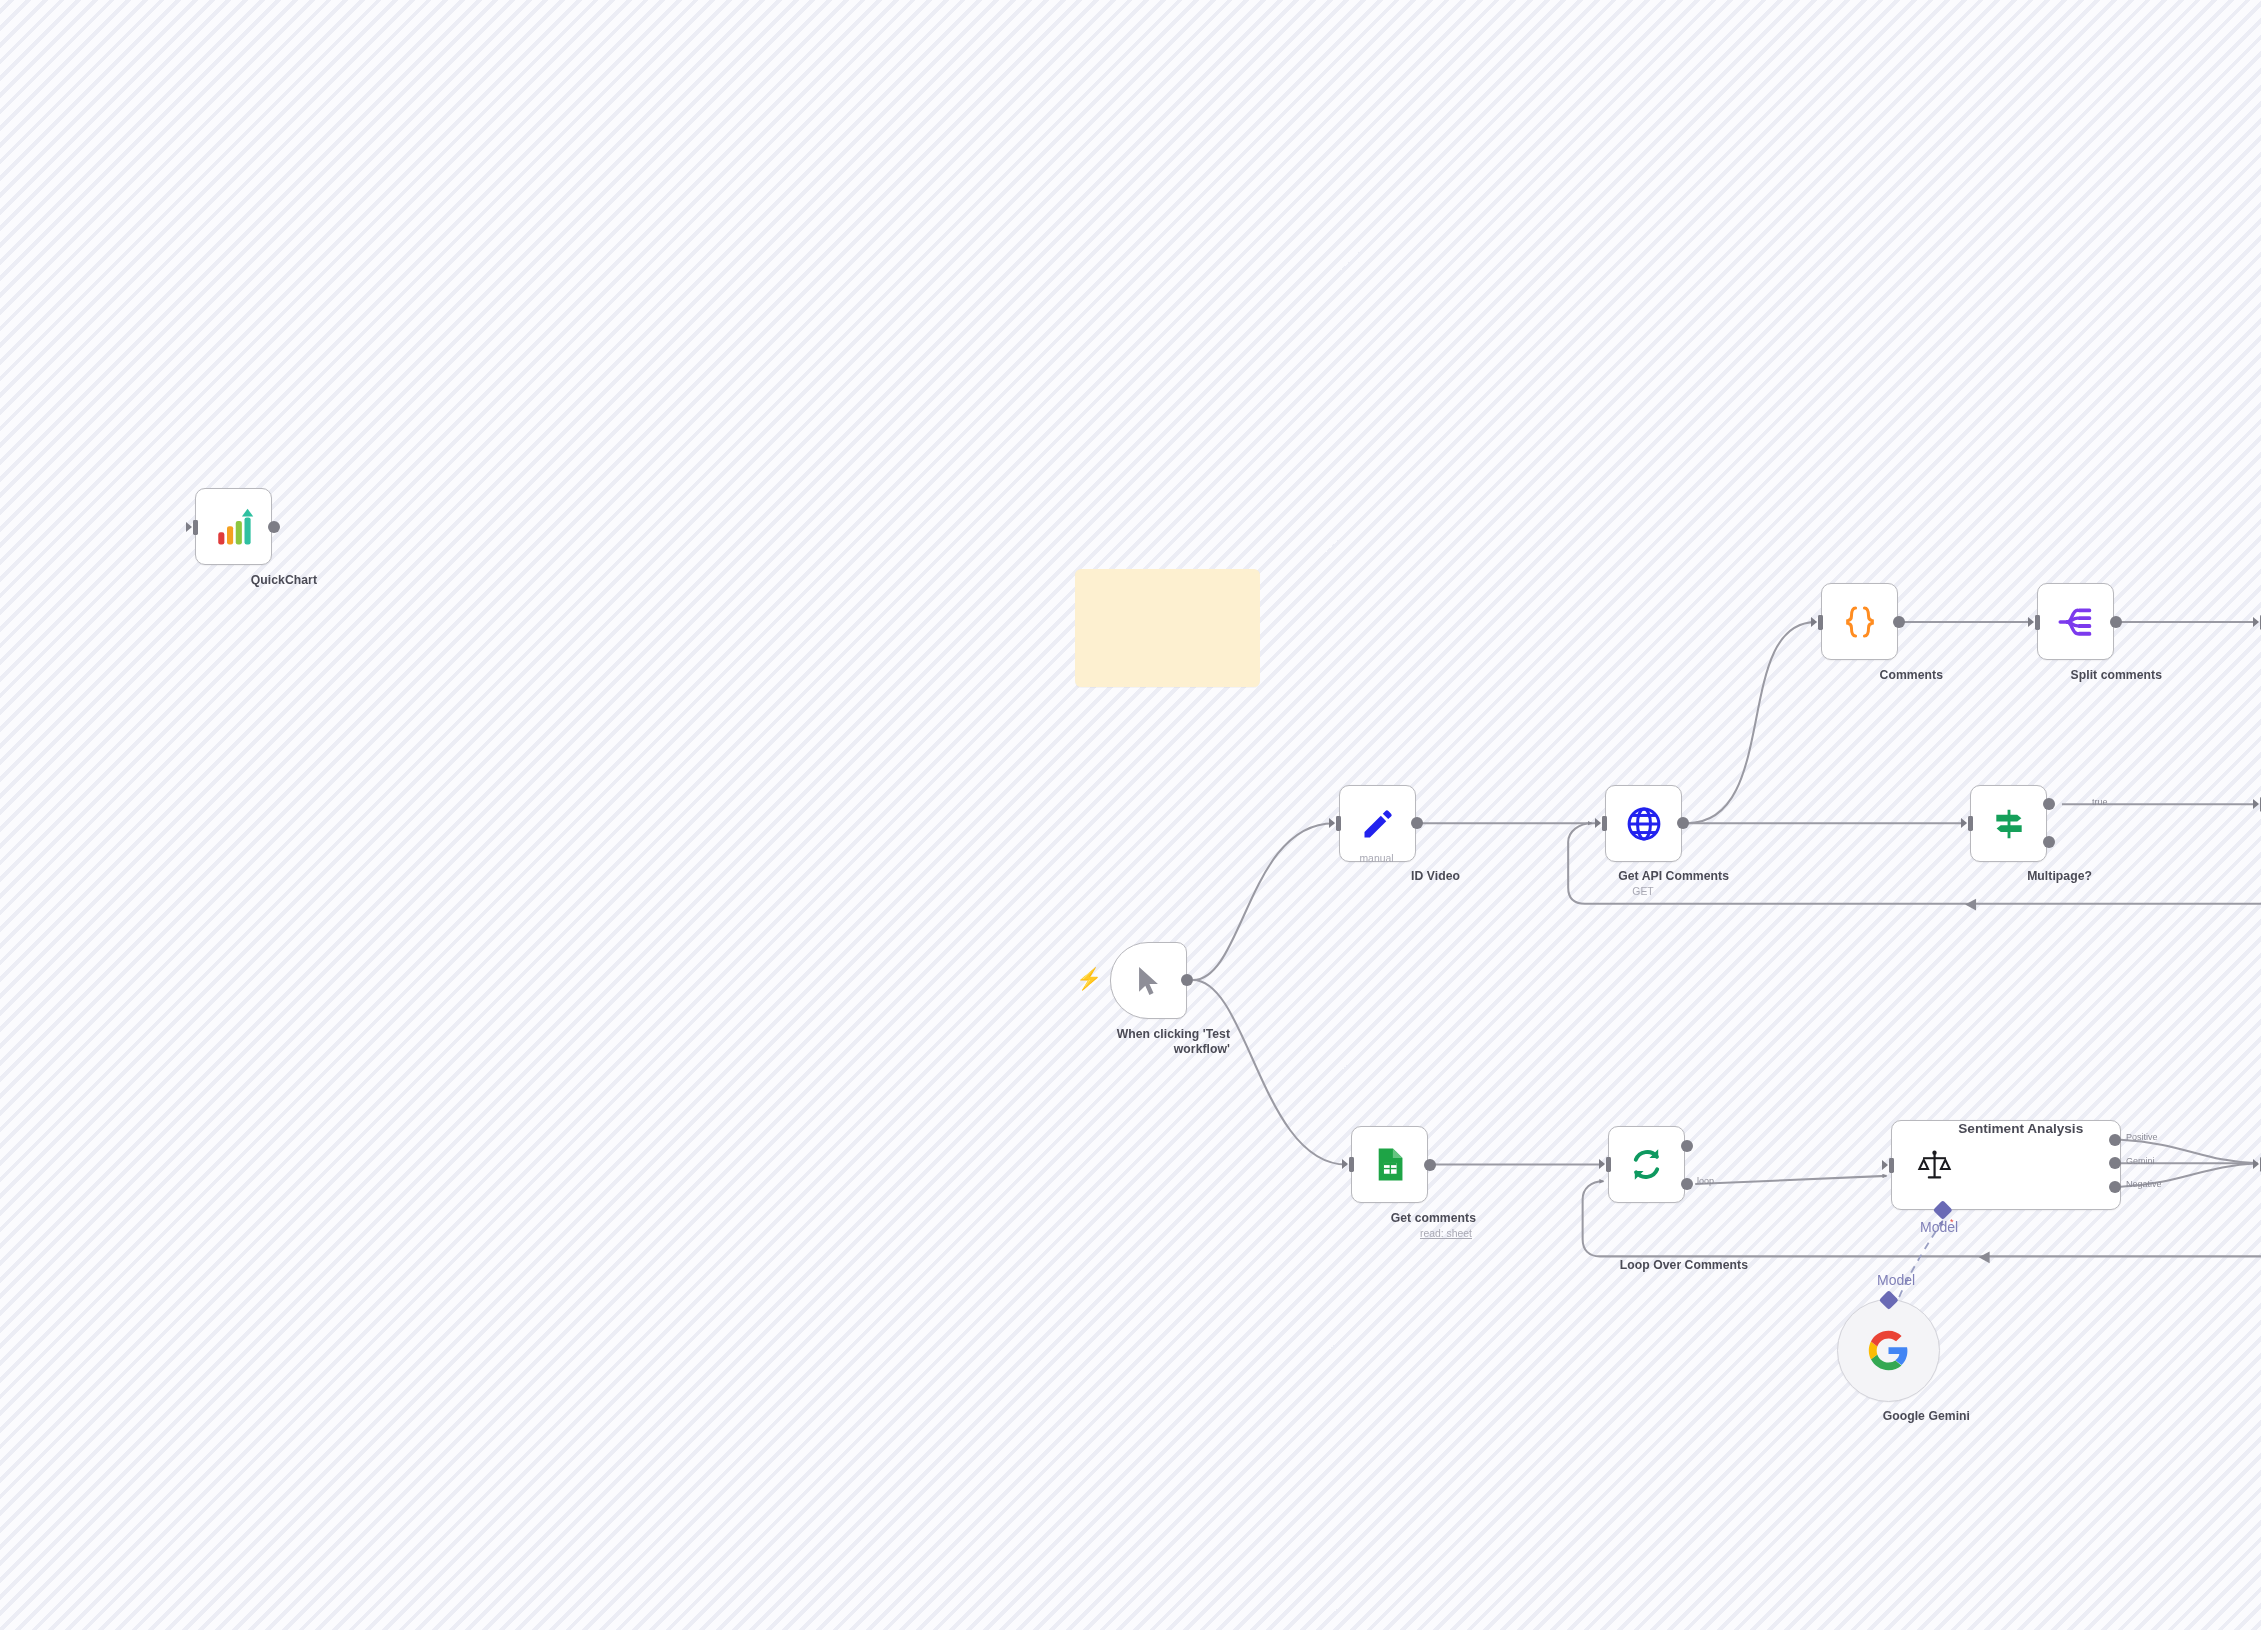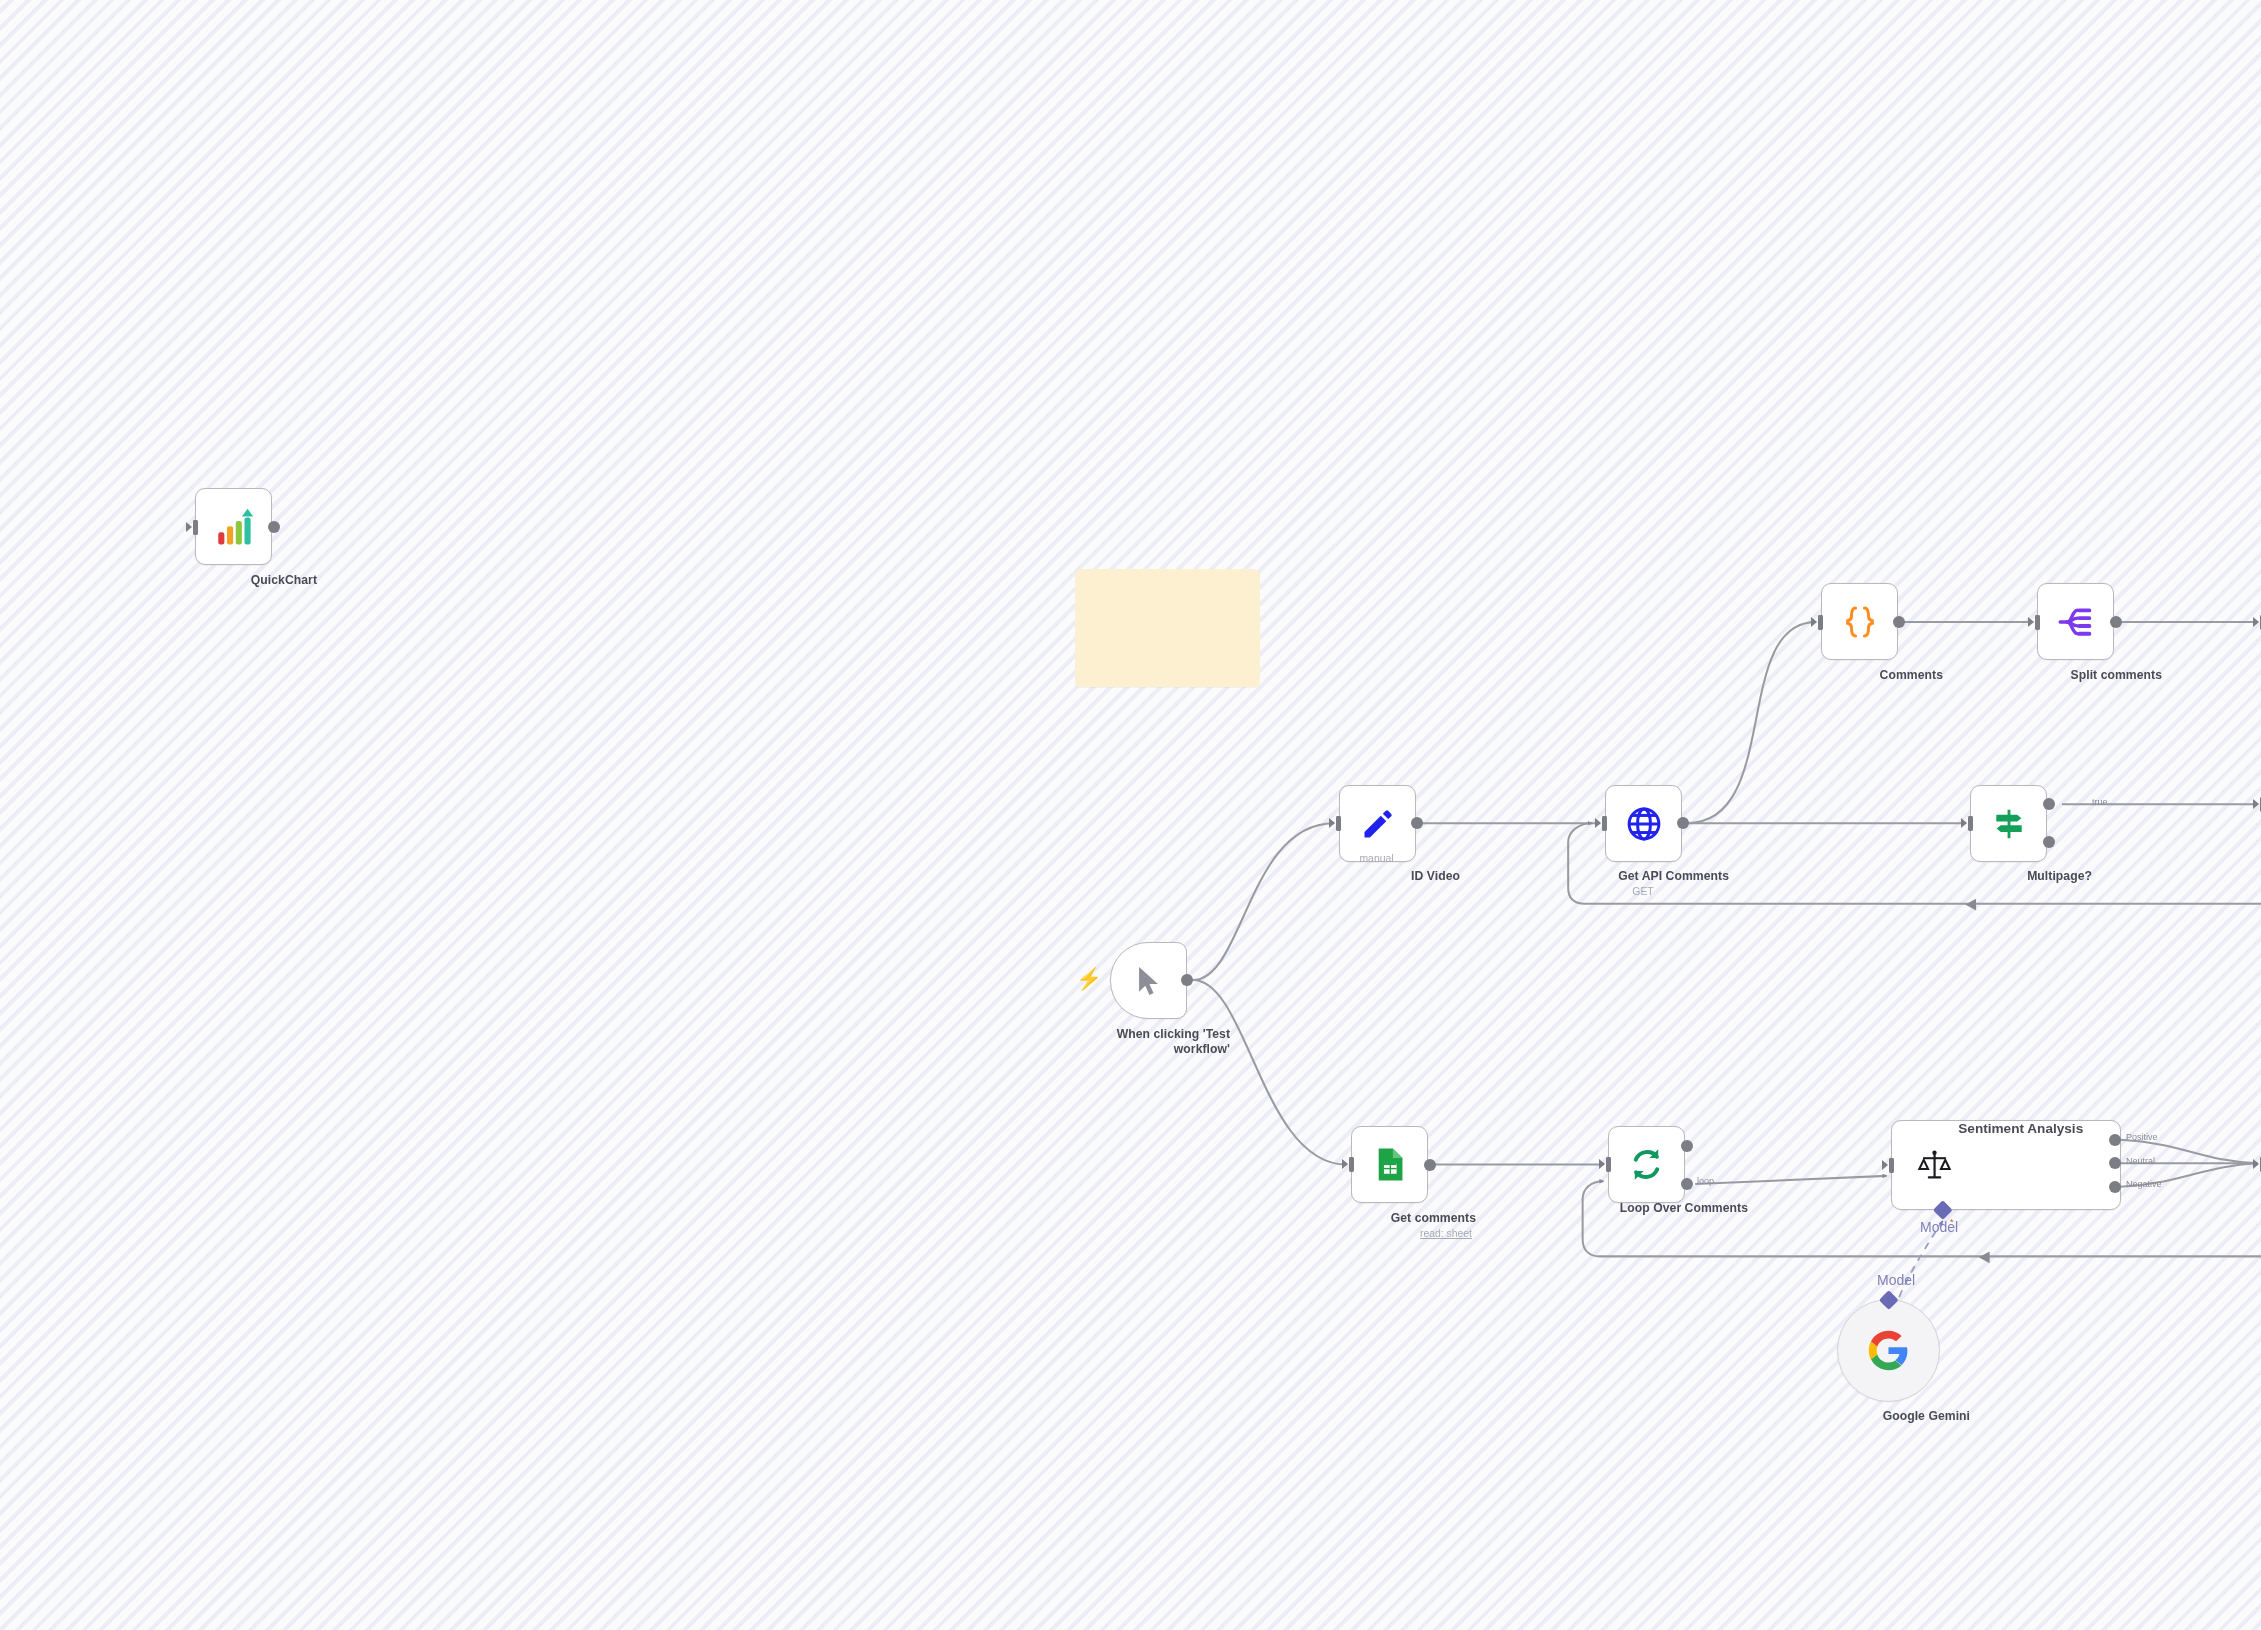--- a/index.html
+++ b/index.html
@@ -341,41 +341,41 @@
         <path d="M5.6 16.8 A7.6 7.6 0 0 0 18.6 14.9" fill="none" stroke="#0f9960" stroke-width="2.4" stroke-linecap="round"></path>
         <path d="M19.2 2.6 L19.2 8 L13.8 8 Z" fill="#0f9960"></path>
         <path d="M4.8 21.4 L4.8 16 L10.2 16 Z" fill="#0f9960"></path>
       </svg>
     </span>
   </div>
   <div class="port-in" style="left:1606px; top:1157px;"></div>
   <div class="port-out" style="left:1681px; top:1140px;"></div>
   <div class="port-out" style="left:1681px; top:1178px;"></div>
   <div class="port-label" style="left:1697px; top:1176px;">loop</div>
-  <div class="node-caption" style="left:1549px; top:1201px; width:199px;">Loop Over Comments</div>
+  <div class="node-caption" style="left:1549px; top:1258px; width:199px;">Loop Over Comments</div>
 
   <div class="node long" style="left:1891px; top:1120px; width:230px; height:90px; justify-content:flex-start; padding-left:25px;">
     <span class="node-icon">
       <svg width="35" height="35" viewBox="0 0 24 24">
         <rect x="11.3" y="3.6" width="1.5" height="16.4" fill="#1b1b1f"></rect>
         <circle cx="12" cy="3.2" r="1.5" fill="#1b1b1f"></circle>
         <rect x="7.4" y="19.4" width="9.2" height="1.5" rx="0.6" fill="#1b1b1f"></rect>
         <rect x="4.2" y="6.3" width="15.6" height="1.4" fill="#1b1b1f"></rect>
         <path d="M1.6 14.4 L4.6 8.1 L7.6 14.4 Z" fill="none" stroke="#1b1b1f" stroke-width="1.4"></path>
         <path d="M16.4 14.4 L19.4 8.1 L22.4 14.4 Z" fill="none" stroke="#1b1b1f" stroke-width="1.4"></path>
       </svg>
     </span>
     <span class="node-label-inline">Sentiment Analysis</span>
   </div>
   <div class="port-in" style="left:1889px; top:1158px;"></div>
   <div class="port-out" style="left:2109px; top:1134px;"></div>
   <div class="port-out" style="left:2109px; top:1157px;"></div>
   <div class="port-out" style="left:2109px; top:1181px;"></div>
   <div class="port-label" style="left:2126px; top:1132px;">Positive</div>
-  <div class="port-label" style="left:2126px; top:1156px;">Neutral</div>
+  <div class="port-label" style="left:2126px; top:1156px;">Gemini</div>
   <div class="port-label" style="left:2126px; top:1179px;">Negative</div>
   <div class="ai-port" style="left:1936px; top:1203px;"></div>
   <div class="ai-port-label" style="left:1920px; top:1219px;">Model</div>
   <div class="ai-port-req" style="left:1950px; top:1217px;">*</div>
 
   <div class="port-in" style="left:2260px; top:1157px;"></div>
 
   <div class="node-caption" style="left:2210px; top:1211px; width:181px;">Update sentiment</div>
   <div class="node-subcaption" style="left:2210px; top:1228px; width:181px;">read: sheet</div>
 

